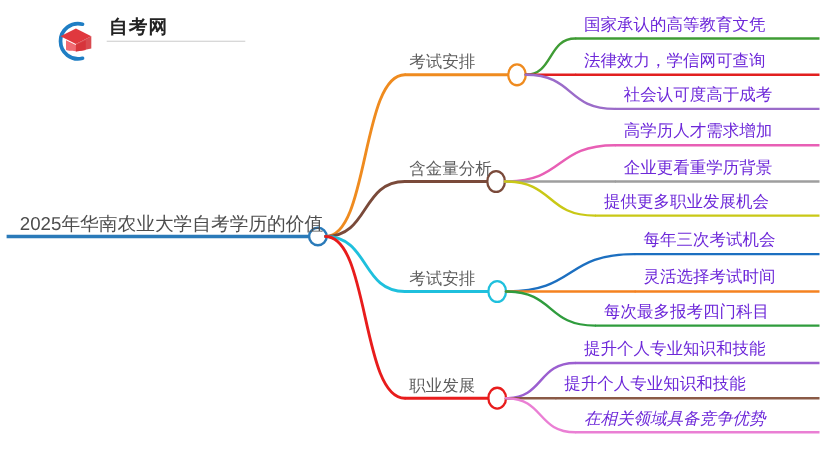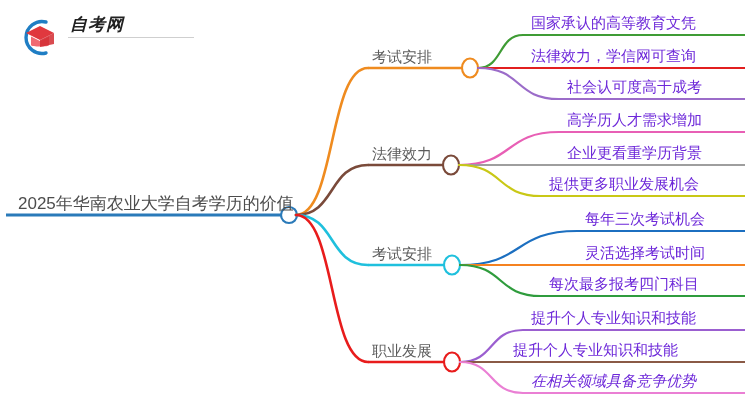--- a/index.html
+++ b/index.html
@@ -18,25 +18,24 @@
   #canvas {
     position: absolute;
     left: 0; top: 0;
     width: 750px;
     height: 410px;
   }
 
   
   #logo {
     position: absolute;
-    left: 16px;
+    left: 45px;
     top: 14px;
     width: 180px;
     height: 46px;
-    font-style: italic;
   }
   #logo-mark {
     position: absolute;
     left: 0; top: 2px;
     width: 44px; height: 42px;
   }
   #logo-text-wrap {
     position: absolute;
     left: 52px;
     top: 0px;
@@ -140,25 +139,25 @@
     <path d="M 460 362 C 494.65 362, 488.35 393, 523 393" fill="none" stroke="#ea7fd4" stroke-width="2.2" stroke-linecap="round"></path>
     <line x1="523" y1="393" x2="745" y2="393" stroke="#ea7fd4" stroke-width="2.2"></line>
   </svg>
 
 <div id="labels">
     <div class="node-label root-label" style="left: 18px; top: 195px;">2025年华南农业大学自考学历的价值</div>
     <div class="node-label branch-label" style="left: 372px; top: 49px;">考试安排</div>
     <div class="node-label leaf-label" style="left: 531px; top: 15px;">国家承认的高等教育文凭</div>
     <div class="node-label leaf-label" style="left: 531px; top: 48px;">法律效力，学信网可查询</div>
     <div class="node-label leaf-label" style="left: 567px; top: 79px;">社会认可度高于成考</div>
-    <div class="node-label branch-label" style="left: 372px; top: 146px;">法律效力</div>
+    <div class="node-label branch-label" style="left: 372px; top: 146px;">含金量分析</div>
     <div class="node-label leaf-label" style="left: 567px; top: 112px;">高学历人才需求增加</div>
     <div class="node-label leaf-label" style="left: 567px; top: 145px;">企业更看重学历背景</div>
     <div class="node-label leaf-label" style="left: 549px; top: 176px;">提供更多职业发展机会</div>
     <div class="node-label branch-label" style="left: 372px; top: 246px;">考试安排</div>
     <div class="node-label leaf-label" style="left: 585px; top: 211px;">每年三次考试机会</div>
-    <div class="node-label leaf-label" style="left: 585px; top: 245px;">灵活选择考试时间</div>
+    <div class="node-label leaf-label" style="left: 585px; top: 245px; font-family: Liberation Mono, monospace;">灵活选择考试时间</div>
     <div class="node-label leaf-label" style="left: 549px; top: 276px;">每次最多报考四门科目</div>
     <div class="node-label branch-label" style="left: 372px; top: 343px;">职业发展</div>
     <div class="node-label leaf-label" style="left: 531px; top: 310px;">提升个人专业知识和技能</div>
     <div class="node-label leaf-label" style="left: 513px; top: 342px;">提升个人专业知识和技能</div>
     <div class="node-label leaf-label" style="left: 531px; top: 373px; font-style: italic;">在相关领域具备竞争优势</div>
   </div>
 
 </body></html>

